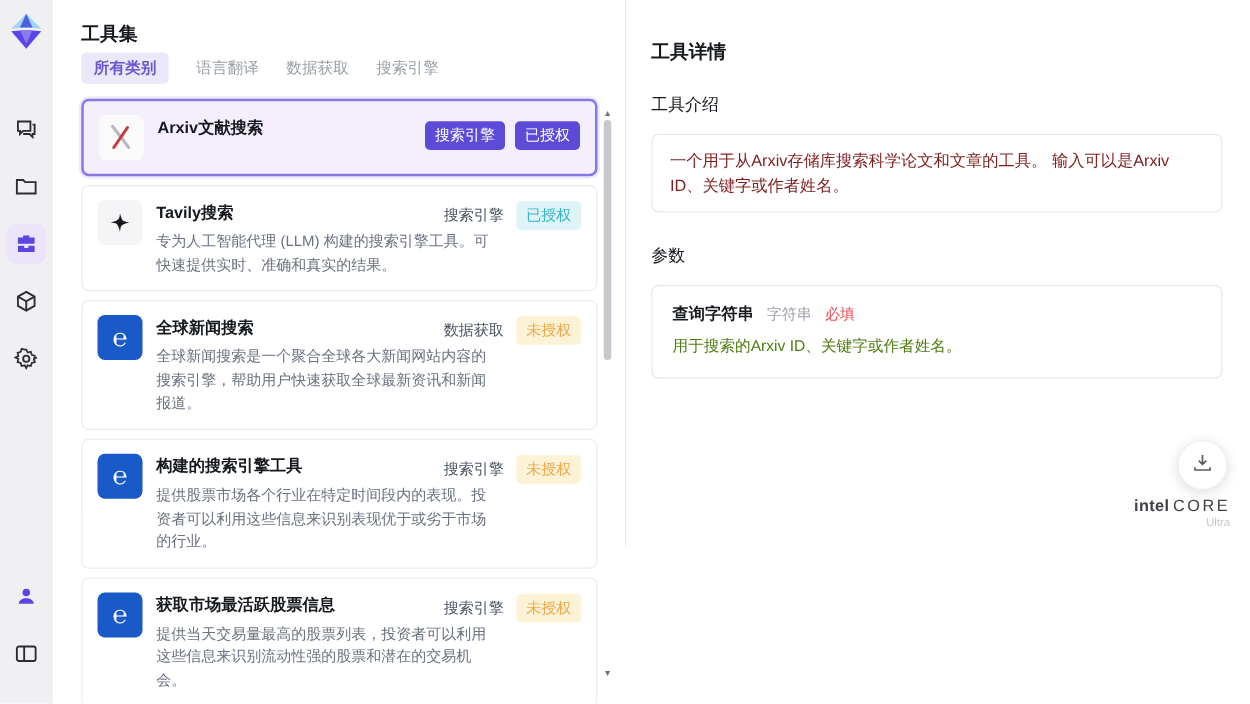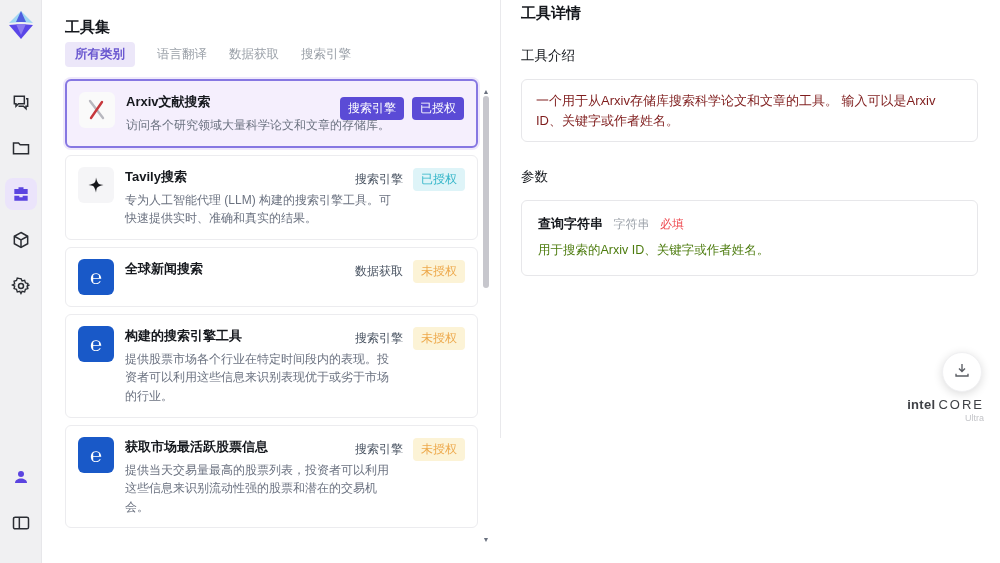--- a/index.html
+++ b/index.html
@@ -46,21 +46,21 @@
   .badge.yellow { background:#fcf3d6; color:#eda94c; }
 
   
   .list-scrollbar { position:absolute; right:10px; top:88px; width:8px; height:463px; }
   .sb-arrow { color:#6b7280; font-size:7px; line-height:7px; text-align:center; width:8px; }
   .sb-arrow.down { position:absolute; bottom:8px; }
   .sb-thumb { position:absolute; top:8px; left:1px; width:6px; height:192px; background:#c7c7cd; border-radius:3px; }
 
   
   .detail { flex:1; height:438px; border-left:1px solid #e9e9ec; background:#ffffff;
-    padding:4px 22px 0 20px; position:relative; }
+    padding:32px 22px 0 20px; position:relative; }
   .detail-title { font-size:15px; font-weight:bold; color:#15181d; margin-bottom:24px; }
   .section-heading { font-size:13.5px; font-weight:normal; color:#15181d; margin-bottom:14px; }
   .intro-card { border:1px solid #e7e7ea; border-radius:6px; padding:11px 14px; font-size:13px;
     color:#7f1d1d; margin-bottom:26px; line-height:1.5; }
   .param-card { border:1px solid #e7e7ea; border-radius:6px; padding:13px 16px 16px; }
   .param-name { font-size:13px; font-weight:bold; color:#15181d; }
   .param-type { font-size:12px; color:#9aa0a8; margin-left:6px; }
   .param-required { font-size:12px; color:#ef4b52; margin-left:6px; }
   .param-desc { font-size:12.5px; color:#4d7c0f; margin-top:9px; }
 
@@ -161,21 +161,20 @@
 
       <div class="tool-card selected">
         <div class="tool-icon white">
           <svg width="20" height="22" viewBox="0 0 20 22">
             <path d="M3 2 L16 19" stroke="#b8b8bf" stroke-width="2.4" stroke-linecap="round"></path>
             <path d="M15 3 L4 19" stroke="#c7383d" stroke-width="2.4" stroke-linecap="round"></path>
           </svg>
         </div>
         <div class="tool-body">
           <div class="tool-title">Arxiv文献搜索</div>
-          <div class="tool-desc">访问各个研究领域大量科学论文和文章的存储库。</div>
         </div>
         <div class="badges">
           <span class="badge filled">搜索引擎</span>
           <span class="badge filled">已授权</span>
         </div>
       </div>
 
       <div class="tool-card">
         <div class="tool-icon">
           <svg width="18" height="18" viewBox="0 0 24 24" fill="#17181c">
@@ -191,20 +190,21 @@
           <span class="badge cyan">已授权</span>
         </div>
       </div>
 
       <div class="tool-card">
         <div class="tool-icon blue">
             <span>℮</span>
           </div>
         <div class="tool-body">
           <div class="tool-title">全球新闻搜索</div>
+          <div class="tool-desc">全球新闻搜索是一个聚合全球各大新闻网站内容的搜索引擎，帮助用户快速获取全球最新资讯和新闻报道。</div>
         </div>
         <div class="badges">
           <span class="badge plain">数据获取</span>
           <span class="badge yellow">未授权</span>
         </div>
       </div>
 
       <div class="tool-card">
         <div class="tool-icon blue">
             <span>℮</span>

